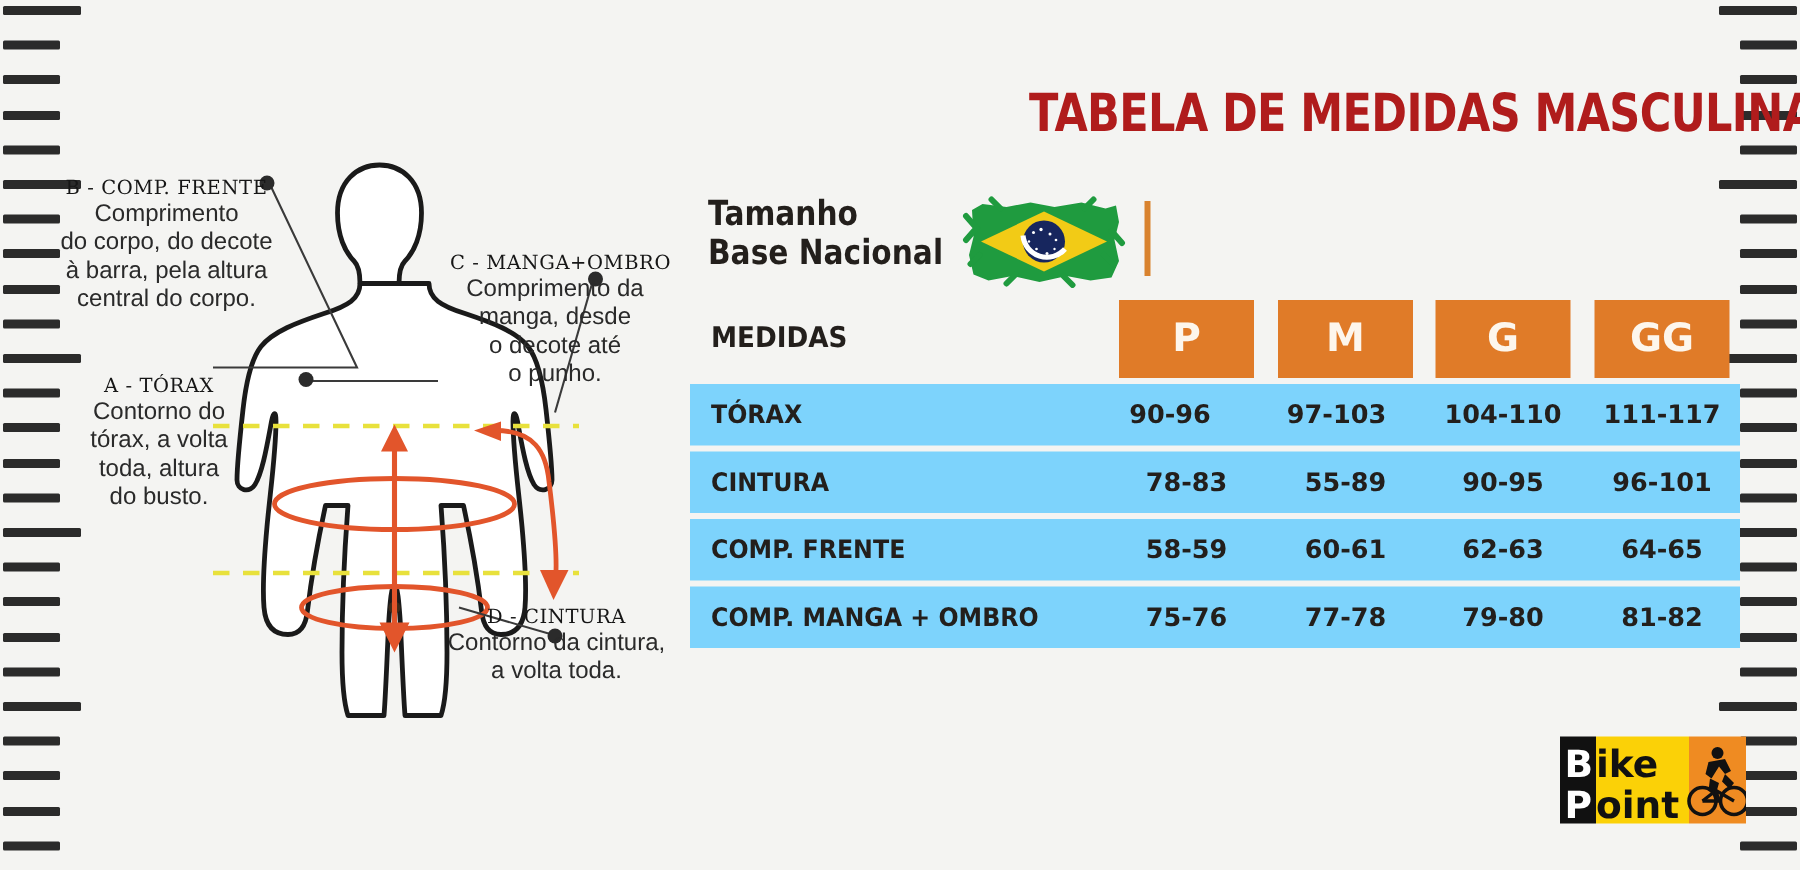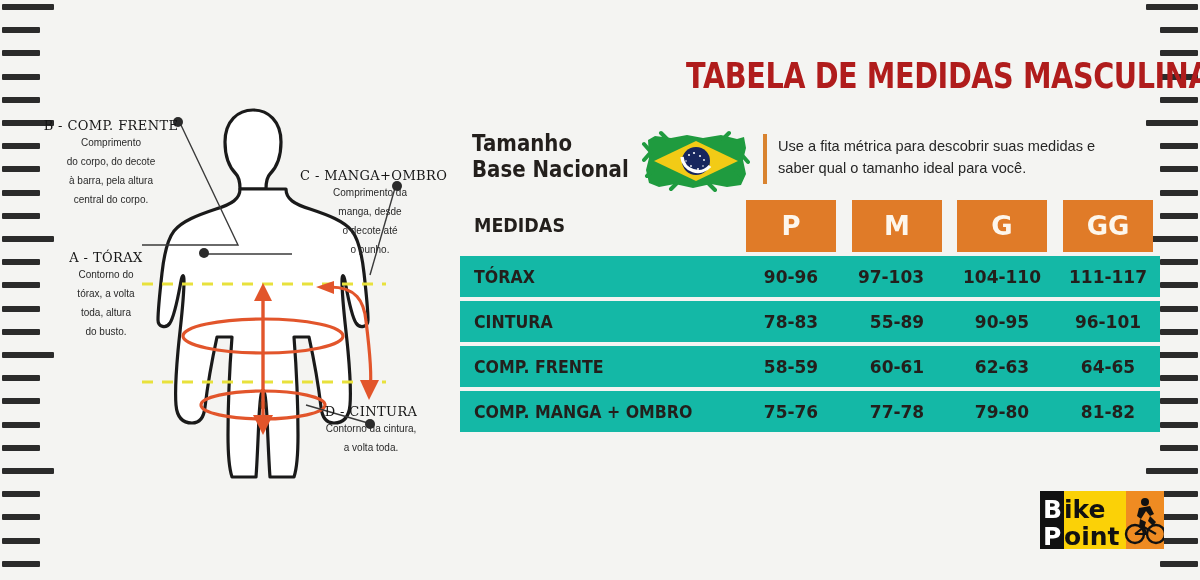--- a/index.html
+++ b/index.html
@@ -60,21 +60,21 @@
   .szcell {
     position: absolute; top: 0; height: 52px;
     background: #e07b28;
     color: #fdf6ec;
     font-family: "DejaVu Sans", sans-serif;
     font-weight: bold; font-size: 26px;
     display: flex; align-items: center; justify-content: center;
   }
   .row {
     position: relative; height: 41px; margin-top: 4px;
-    background: #14b8a6;
+    background: #7dd3fc;
   }
   .row .lbl {
     position: absolute; left: 14px; top: 11px;
     font-family: "DejaVu Sans", sans-serif;
     font-weight: bold; font-size: 17px; color: #231f1c;
     transform: scaleX(0.93); transform-origin: left top;
     white-space: nowrap;
   }
   .row .val {
     position: absolute; top: 11px;
@@ -84,21 +84,21 @@
     white-space: nowrap;
   }
 
   
   .ann { position: absolute; color: #1f1f1f; }
   .ann .hd {
     font-family: "DejaVu Serif", serif;
     font-weight: normal; font-size: 13px; letter-spacing: 0.4px;
     color: #161616; white-space: nowrap;
   }
-  .ann .bd { font-size: 10px; line-height: 19px; color: #2a2a2a; }
+  .ann .bd { font-size: 16px; line-height: 19px; color: #2a2a2a; }
   .ann.ctr { text-align: center; }
 
   
   .logo { position: absolute; left: 1040px; top: 489px; width: 124px; height: 62px; }
 </style>
 </head>
 <body>
 
 <div id="root">
 
@@ -180,24 +180,20 @@
           <circle cx="50" cy="36" r="0.9"></circle>
             <circle cx="57" cy="39" r="1"></circle>
           <circle cx="62" cy="36" r="0.8"></circle>
             <circle cx="45" cy="31" r="0.8"></circle>
         </g>
       </g>
     </svg>
   </div>
 
   <div class="instr-bar"></div>
-  <div class="instr">
-    <div>Use a fita métrica para descobrir suas medidas e</div>
-    <div>saber qual o tamanho ideal para você.</div>
-  </div>
 
   <div style="position:absolute;left:120px;top:105px;width:330px;height:375px;">
     <svg viewBox="0 0 330 375" width="330" height="375">
       <g fill="#ffffff" stroke="#1a1a1a" stroke-width="3.2" stroke-linejoin="round" stroke-linecap="round">
 
         <path d="M105,37 C105,16 118,5 133,5 C148,5 161,16 161,37 C161,52 156,63 150,69
                  C147,72 146,78 146,84 L120,84 C120,78 119,72 116,69 C110,63 105,52 105,37 Z"></path>
 
         <path d="M120,84 C120,94 112,99 96,104 C78,110 62,116 54,126
                  C47,135 44,150 42,168 C40,186 38,205 38,215
@@ -289,21 +285,21 @@
       <div id="size-cells">
           <div class="szcell" style="left: 286px; width: 90px;">P</div>
           <div class="szcell" style="left: 392px; width: 90px;">M</div>
           <div class="szcell" style="left: 497px; width: 90px;">G</div>
           <div class="szcell" style="left: 603px; width: 90px;">GG</div>
         </div>
     </div>
     <div id="table-rows">
         <div class="row">
           <div class="lbl">TÓRAX</div>
-          <div class="val" style="left: 286px; width: 90px;">90-96</div>
+          <div class="val" style="left: 275px; width: 90px;">90-96</div>
           <div class="val" style="left: 386px; width: 90px;">97-103</div>
           <div class="val" style="left: 497px; width: 90px;">104-110</div>
           <div class="val" style="left: 603px; width: 90px;">111-117</div>
         </div>
         <div class="row">
           <div class="lbl">CINTURA</div>
           <div class="val" style="left: 286px; width: 90px;">78-83</div>
           <div class="val" style="left: 392px; width: 90px;">55-89</div>
           <div class="val" style="left: 497px; width: 90px;">90-95</div>
           <div class="val" style="left: 603px; width: 90px;">96-101</div>

